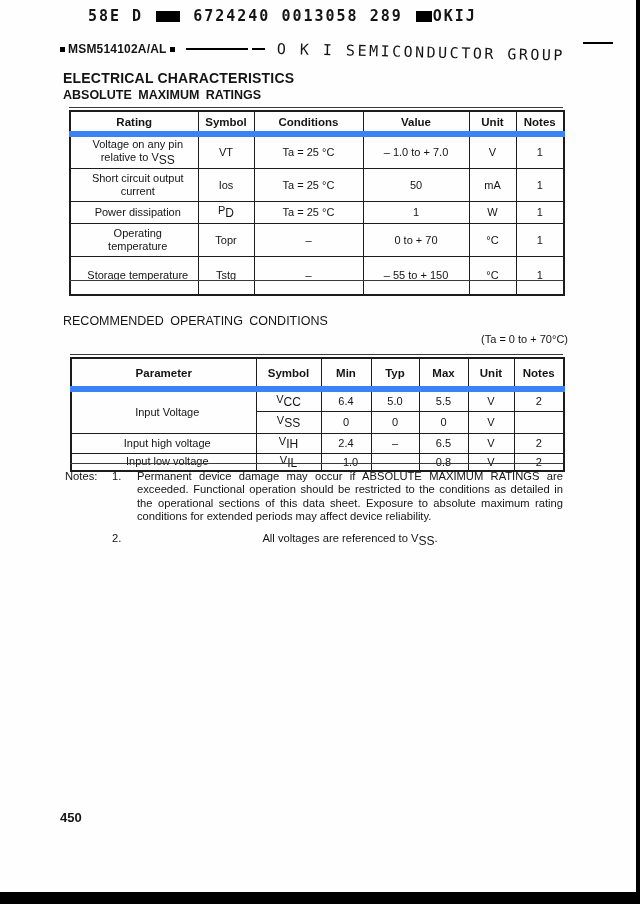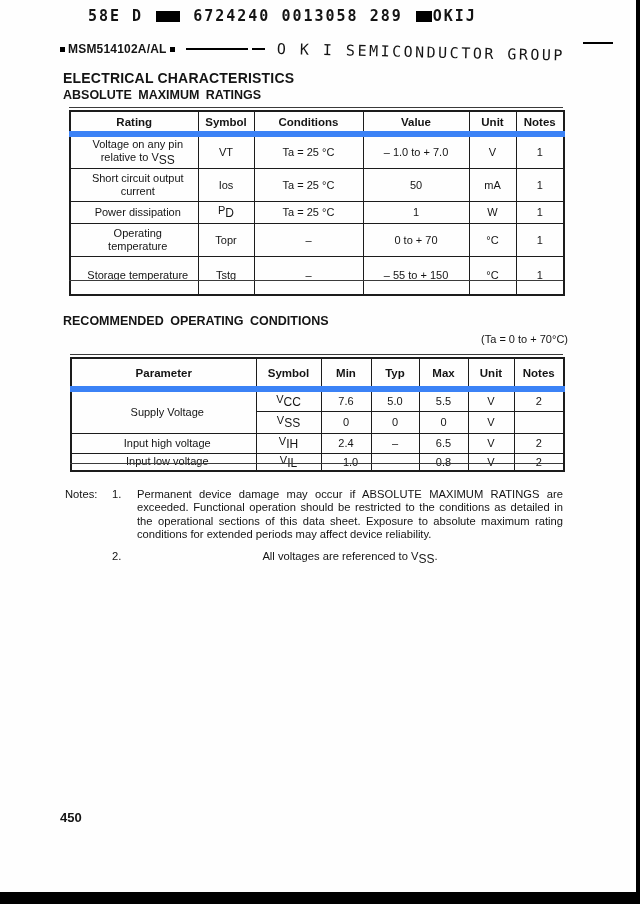--- a/index.html
+++ b/index.html
@@ -36,38 +36,38 @@
   .brand{
     margin-left:12px;
     font-family:"DejaVu Sans Mono", monospace;
     font-size:15px;letter-spacing:2.5px;
     transform:rotate(1.3deg);transform-origin:left top;
   }
   .hdr-tail{display:inline-block;width:30px;border-top:2px solid #000;margin-left:18px;position:relative;top:-6px;}
 
   .title-main{position:absolute;left:63px;top:70px;font-size:14px;font-weight:700;letter-spacing:0.2px;}
   .title-abs{position:absolute;left:63px;top:88px;font-size:12.5px;font-weight:700;word-spacing:3px;}
-  .title-rec{position:absolute;left:63px;top:314px;font-size:12.5px;font-weight:700;word-spacing:3px;}
+  .title-rec{position:absolute;left:63px;top:314px;font-size:12.5px;font-weight:400;word-spacing:3px;}
   .ta-cond{position:absolute;right:72px;top:333px;font-size:11px;}
 
   table{border-collapse:collapse;table-layout:fixed;position:absolute;font-size:11px;color:#141414;}
   th,td{border:1px solid #1c1c1c;padding:0;overflow:hidden;}
   table{border:2px solid #1c1c1c;}
   th{font-size:11.5px;font-weight:700;}
   .tbl-abs{left:69px;top:110px;width:494px;}
   .tbl-abs tr.hd{height:23px;}
   .tbl-rec{left:70px;top:357px;width:493px;}
   .tbl-rec tr.hd{height:31px;}
   .tbl-abs thead th, .tbl-rec thead th{border-bottom:6px solid #3b82f6;}
   td.c, th{text-align:center;vertical-align:middle;}
   td.l{text-align:center;vertical-align:middle;padding-left:7px;line-height:13px;}
   sub{font-size:12px;}
   .hairline{position:absolute;height:1px;background:#3a3a3a;}
 
-  .notes{position:absolute;left:65px;top:488px;width:498px;font-size:11.2px;line-height:13.3px;}
+  .notes{position:absolute;left:65px;top:470px;width:498px;font-size:11.2px;line-height:13.3px;}
   .note-row{display:flex;}
   .note-label{width:47px;flex:0 0 47px;}
   .note-num{width:25px;flex:0 0 25px;}
   .note-text{flex:1;text-align:justify;}
   .note-row + .note-row{margin-top:9px;}
 
   .page-num{position:absolute;left:60px;top:810px;font-size:13px;font-weight:700;}
 </style>
 </head>
 <body>
@@ -191,23 +191,23 @@
       <th>Symbol</th>
       <th>Min</th>
       <th>Typ</th>
       <th>Max</th>
       <th>Unit</th>
       <th>Notes</th>
     </tr>
   </thead>
   <tbody>
     <tr style="height:22px">
-      <td class="l" rowspan="2">Supply Voltage</td>
+      <td class="l" rowspan="2">Input Voltage</td>
       <td class="c"><span>V</span><sub>CC</sub></td>
-      <td class="c">7.6</td>
+      <td class="c">6.4</td>
       <td class="c">5.0</td>
       <td class="c">5.5</td>
       <td class="c">V</td>
       <td class="c">2</td>
     </tr>
     <tr style="height:22px">
       <td class="c"><span>V</span><sub>SS</sub></td>
       <td class="c">0</td>
       <td class="c">0</td>
       <td class="c">0</td>

